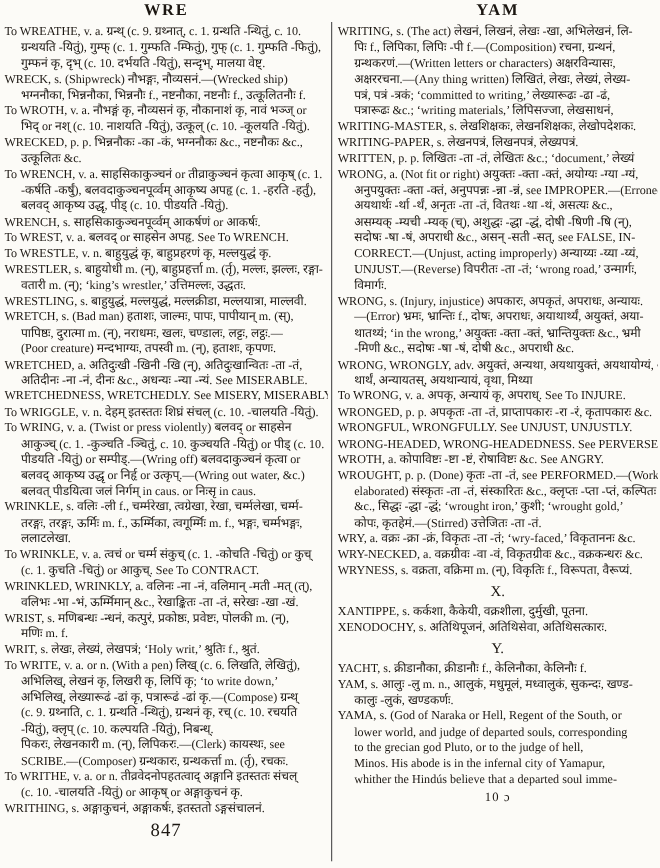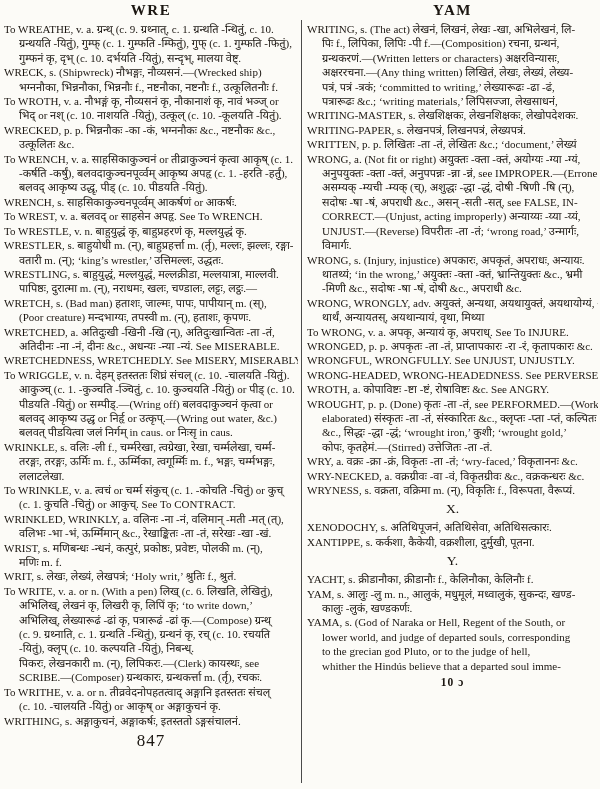--- a/index.html
+++ b/index.html
@@ -29,21 +29,21 @@
   }
   .line.cont { padding-left: 15px; }
   .line.section {
     text-align: center; font-size: 13.5px; line-height: 16px;
     padding: 4px 0 3px 0; white-space: normal;
   }
   .col-footer {
     text-align: center; font-size: 17px; margin-top: 3px;
     letter-spacing: 1px;
   }
-  .col-footer.sig { font-size: 11.5px; font-weight: bold; }
+  .col-footer.sig { font-size: 11.5px; }
 </style>
 </head>
 <body>
 
 <div class="page">
 
   <div class="col-rule"></div>
 
   <div class="column left">
     <div class="col-header">WRE</div>
@@ -59,27 +59,28 @@
         <div class="line cont">उत्कूलितः &amp;c.</div>
         <div class="line">To WRENCH, v. a. साहसिकाकुञ्चनं or तीव्राकुञ्चनं कृत्वा आकृष् (c. 1.</div>
         <div class="line cont">-कर्षति -कर्षुं), बलवदाकुञ्चनपूर्व्वम् आकृष्य अपहृ (c. 1. -हरति -हर्तुं),</div>
         <div class="line cont">बलवद् आकृष्य उद्धृ, पीड् (c. 10. पीडयति -यितुं).</div>
         <div class="line">WRENCH, s. साहसिकाकुञ्चनपूर्व्वम् आकर्षणं or आकर्षः.</div>
         <div class="line">To WREST, v. a. बलवद् or साहसेन अपहृ.   See To WRENCH.</div>
         <div class="line">To WRESTLE, v. n. बाहुयुद्धं कृ, बाहुप्रहरणं कृ, मल्लयुद्धं कृ.</div>
         <div class="line">WRESTLER, s. बाहुयोधी m. (न्), बाहुप्रहर्त्ता m. (र्तृ), मल्लः, झल्लः, रङ्गा-</div>
         <div class="line cont">वतारी m. (न्); ‘king’s wrestler,’ उत्तिमल्लः, उद्धतः.</div>
         <div class="line">WRESTLING, s. बाहुयुद्धं, मल्लयुद्धं, मल्लक्रीडा, मल्लयात्रा, माल्लवी.</div>
+        <div class="line">WRETCH, s. (Bad man) हताशः, जाल्मः, पापः, पापीयान् m. (स्),</div>
         <div class="line cont">पापिष्ठः, दुरात्मा m. (न्), नराधमः, खलः, चण्डालः, लट्टः, लट्ठः.—</div>
-        <div class="line">WRETCH, s. (Bad man) हताशः, जाल्मः, पापः, पापीयान् m. (स्),</div>
         <div class="line cont">(Poor creature) मन्दभाग्यः, तपस्वी m. (न्), हताशः, कृपणः.</div>
         <div class="line">WRETCHED, a. अतिदुःखी -खिनी -खि (न्), अतिदुःखान्वितः -ता -तं,</div>
         <div class="line cont">अतिदीनः -ना -नं, दीनः &amp;c., अधन्यः -न्या -न्यं.   See MISERABLE.</div>
         <div class="line">WRETCHEDNESS, WRETCHEDLY.   See MISERY, MISERABLY.</div>
         <div class="line">To WRIGGLE, v. n. देहम् इतस्ततः शिघ्रं संचल् (c. 10. -चालयति -यितुं).</div>
+        <div class="line">To WRING, v. a. (Twist or press violently) बलवद् or साहसेन</div>
         <div class="line cont">आकुञ्च् (c. 1. -कुञ्चति -ञ्चितुं, c. 10. कुञ्चयति -यितुं) or पीड् (c. 10.</div>
         <div class="line cont">पीडयति -यितुं) or सम्पीड्.—(Wring off) बलवदाकुञ्चनं कृत्वा or</div>
         <div class="line cont">बलवद् आकृष्य उद्धृ or निर्हृ or उत्कृप्.—(Wring out water, &amp;c.)</div>
         <div class="line cont">बलवत् पीडयित्वा जलं निर्गम् in caus. or निःसृ in caus.</div>
         <div class="line">WRINKLE, s. वलिः -ली f., चर्म्मरेखा, त्वग्रेखा, रेखा, चर्म्मलेखा, चर्म्म-</div>
         <div class="line cont">तरङ्गः, तरङ्गः, ऊर्मिः m. f., ऊर्म्मिका, त्वगूर्म्मिः m. f., भङ्गः, चर्म्मभङ्गः,</div>
         <div class="line cont">ललाटलेखा.</div>
         <div class="line">To WRINKLE, v. a. त्वचं or चर्म्म संकुच् (c. 1. -कोचति -चितुं) or कुच्</div>
         <div class="line cont">(c. 1. कुचति -चितुं) or आकुच्.   See To CONTRACT.</div>
         <div class="line">WRINKLED, WRINKLY, a. वलिनः -ना -नं, वलिमान् -मती -मत् (त्),</div>
@@ -108,50 +109,53 @@
         <div class="line cont">पिः f., लिपिका, लिपिः -पी f.—(Composition) रचना, ग्रन्थनं,</div>
         <div class="line cont">ग्रन्थकरणं.—(Written letters or characters) अक्षरविन्यासः,</div>
         <div class="line cont">अक्षररचना.—(Any thing written) लिखितं, लेखः, लेख्यं, लेख्य-</div>
         <div class="line cont">पत्रं, पत्रं -त्रकं; ‘committed to writing,’ लेख्यारूढः -ढा -ढं,</div>
         <div class="line cont">पत्रारूढः &amp;c.; ‘writing materials,’ लिपिसज्जा, लेखसाधनं,</div>
         <div class="line">WRITING-MASTER, s. लेखशिक्षकः, लेखनशिक्षकः, लेखोपदेशकः.</div>
         <div class="line">WRITING-PAPER, s. लेखनपत्रं, लिखनपत्रं, लेख्यपत्रं.</div>
         <div class="line">WRITTEN, p. p. लिखितः -ता -तं, लेखितः &amp;c.; ‘document,’ लेख्यं</div>
         <div class="line">WRONG, a. (Not fit or right) अयुक्तः -क्ता -क्तं, अयोग्यः -ग्या -ग्यं,</div>
         <div class="line cont">अनुपयुक्तः -क्ता -क्तं, अनुपपन्नः -न्ना -न्नं, see IMPROPER.—(Erroneous)</div>
+        <div class="line cont">अयथार्थः -र्था -र्थं, अनृतः -ता -तं, वितथः -था -थं, असत्यः &amp;c.,</div>
         <div class="line cont">असम्यक् -म्यची -म्यक् (च्), अशुद्धः -द्धा -द्धं, दोषी -षिणी -षि (न्),</div>
         <div class="line cont">सदोषः -षा -षं, अपराधी &amp;c., असन् -सती -सत्, see FALSE, IN-</div>
         <div class="line cont">CORRECT.—(Unjust, acting improperly) अन्याय्यः -य्या -य्यं,</div>
         <div class="line cont">UNJUST.—(Reverse) विपरीतः -ता -तं; ‘wrong road,’ उन्मार्गः,</div>
         <div class="line cont">विमार्गः.</div>
         <div class="line">WRONG, s. (Injury, injustice) अपकारः, अपकृतं, अपराधः, अन्यायः.</div>
+        <div class="line cont">—(Error) भ्रमः, भ्रान्तिः f., दोषः, अपराधः, अयाथार्थ्यं, अयुक्तं, अया-</div>
         <div class="line cont">थातथ्यं; ‘in the wrong,’ अयुक्तः -क्ता -क्तं, भ्रान्तियुक्तः &amp;c., भ्रमी</div>
         <div class="line cont">-मिणी &amp;c., सदोषः -षा -षं, दोषी &amp;c., अपराधी &amp;c.</div>
         <div class="line">WRONG, WRONGLY, adv. अयुक्तं, अन्यथा, अयथायुक्तं, अयथायोग्यं, अय-</div>
         <div class="line cont">थार्थं, अन्यायतस्, अयथान्यायं, वृथा, मिथ्या</div>
         <div class="line">To WRONG, v. a. अपकृ, अन्यायं कृ, अपराध्.   See To INJURE.</div>
         <div class="line">WRONGED, p. p. अपकृतः -ता -तं, प्राप्तापकारः -रा -रं, कृतापकारः &amp;c.</div>
         <div class="line">WRONGFUL, WRONGFULLY.   See UNJUST, UNJUSTLY.</div>
         <div class="line">WRONG-HEADED, WRONG-HEADEDNESS.   See PERVERSE, &amp;c.</div>
         <div class="line">WROTH, a. कोपाविष्टः -ष्टा -ष्टं, रोषाविष्टः &amp;c.   See ANGRY.</div>
         <div class="line">WROUGHT, p. p. (Done) कृतः -ता -तं, see PERFORMED.—(Worked,</div>
         <div class="line cont">elaborated) संस्कृतः -ता -तं, संस्कारितः &amp;c., क्लृप्तः -प्ता -प्तं, कल्पितः</div>
         <div class="line cont">&amp;c., सिद्धः -द्धा -द्धं; ‘wrought iron,’ कुशी; ‘wrought gold,’</div>
         <div class="line cont">कोपः, कृतहेमं.—(Stirred) उत्तेजितः -ता -तं.</div>
         <div class="line">WRY, a. वक्रः -क्रा -क्रं, विकृतः -ता -तं; ‘wry-faced,’ विकृताननः &amp;c.</div>
         <div class="line">WRY-NECKED, a. वक्रग्रीवः -वा -वं, विकृतग्रीवः &amp;c., वक्रकन्धरः &amp;c.</div>
         <div class="line">WRYNESS, s. वक्रता, वक्रिमा m. (न्), विकृतिः f., विरूपता, वैरूप्यं.</div>
         <div class="line section">X.</div>
+        <div class="line">XANTIPPE, s. कर्कशा, कैकेयी, वक्रशीला, दुर्मुखी, पूतना.</div>
         <div class="line">XENODOCHY, s. अतिथिपूजनं, अतिथिसेवा, अतिथिसत्कारः.</div>
-        <div class="line">XANTIPPE, s. कर्कशा, कैकेयी, वक्रशीला, दुर्मुखी, पूतना.</div>
         <div class="line section">Y.</div>
         <div class="line">YACHT, s. क्रीडानौका, क्रीडानौः f., केलिनौका, केलिनौः f.</div>
         <div class="line">YAM, s. आलुः -लु m. n., आलुकं, मधुमूलं, मध्वालुकं, सुकन्दः, खण्ड-</div>
         <div class="line cont">कालुः -लुकं, खण्डकर्णः.</div>
         <div class="line">YAMA, s. (God of Naraka or Hell, Regent of the South, or</div>
         <div class="line cont">lower world, and judge of departed souls, corresponding</div>
         <div class="line cont">to the grecian god Pluto, or to the judge of hell,</div>
+        <div class="line cont">Minos.   His abode is in the infernal city of Yamapur,</div>
         <div class="line cont">whither the Hindús believe that a departed soul imme-</div>
       </div>
     <div class="col-footer sig">10 ɔ</div>
   </div>
 
 </div>
 
 </body></html>

